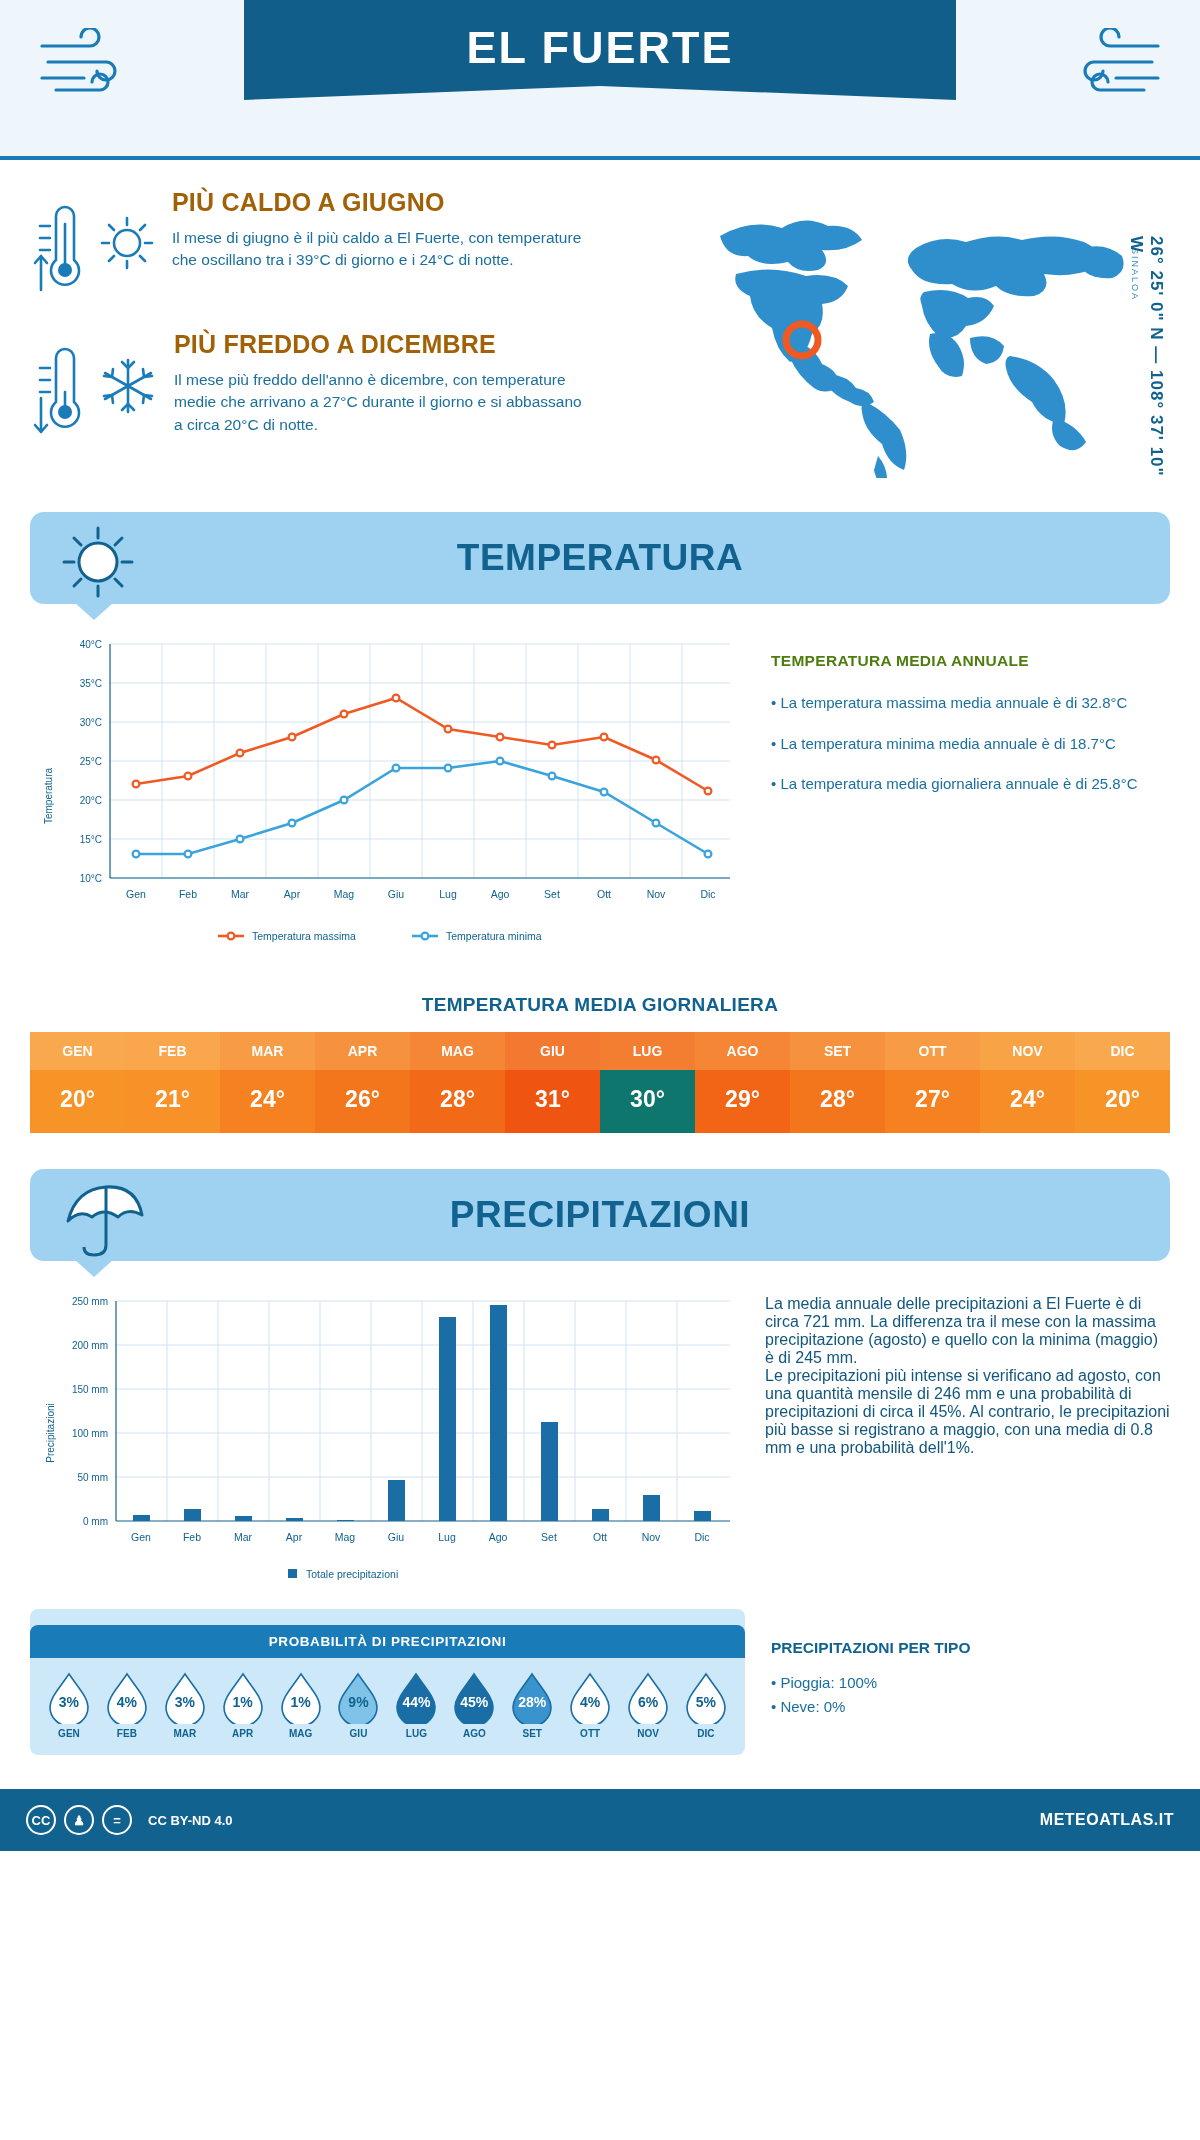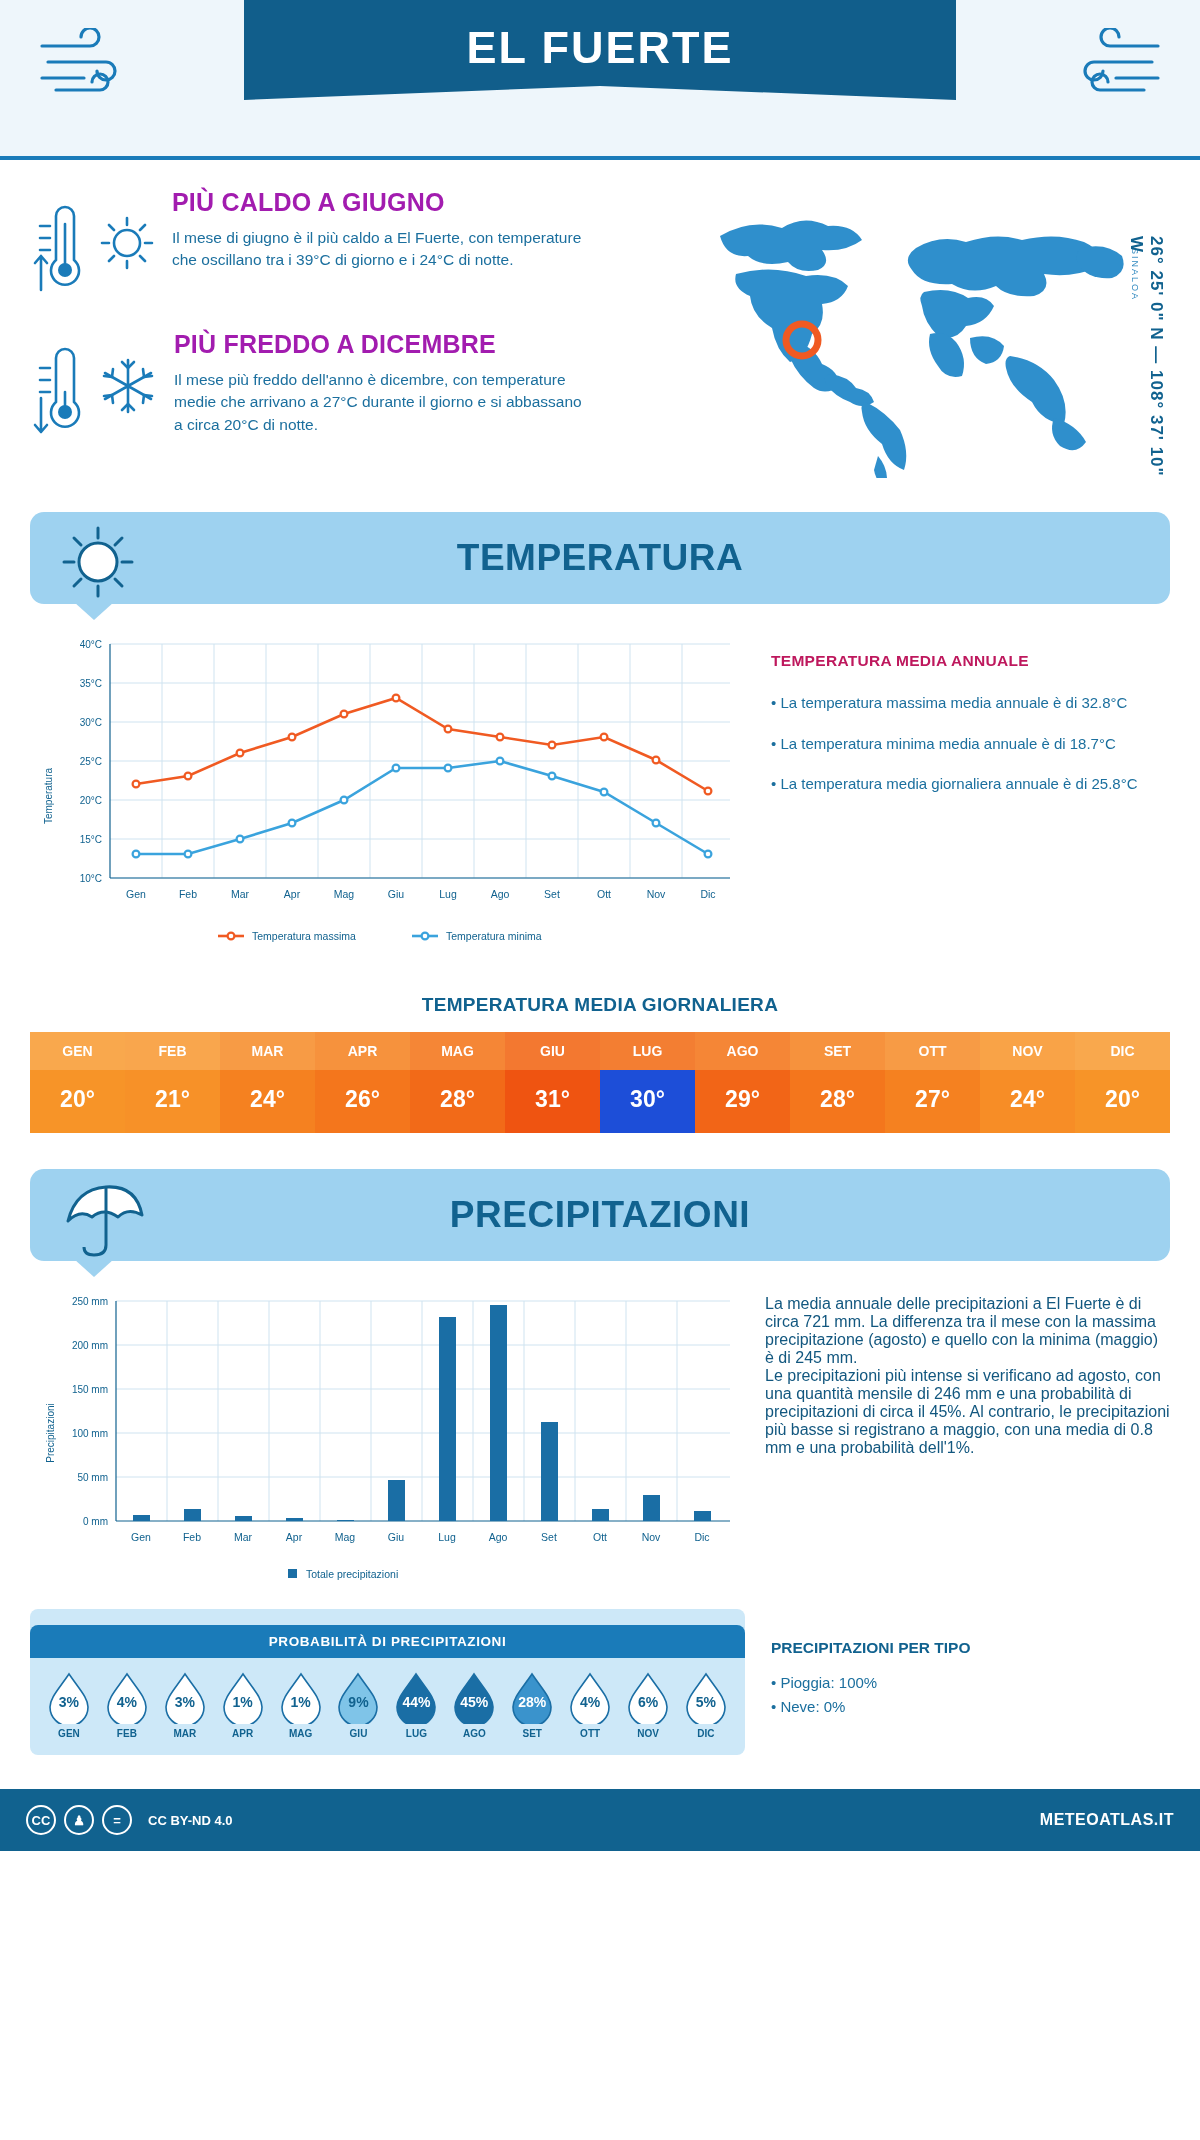--- a/index.html
+++ b/index.html
@@ -48,21 +48,21 @@
     display: flex;
     padding: 28px 30px 20px 30px;
     gap: 20px;
   }
   .top-left { width: 620px; }
   .info-block { display: flex; gap: 14px; margin-bottom: 26px; }
   .info-icons { display: flex; align-items: flex-start; gap: 6px; padding-top: 6px; }
   .info-text h2 {
     font-size: 25px;
     font-weight: bold;
-    color: #a21caf;
+    color: #a16207;
     margin-bottom: 10px;
     letter-spacing: .2px;
   }
   .info-text p {
     font-size: 15.5px;
     line-height: 1.45;
     color: #1b6f9e;
     max-width: 420px;
   }
   .top-right { position: relative; flex: 1; }
@@ -111,21 +111,21 @@
   }
   .banner-icon { position: absolute; left: 26px; top: 8px; }
 
   
   .chart-row { display: flex; padding: 22px 30px 0 30px; gap: 26px; }
   .chart-box { width: 715px; }
   .side-box { flex: 1; padding-top: 26px; }
   .side-title {
     font-size: 15.5px;
     font-weight: bold;
-    color: #be185d;
+    color: #4d7c0f;
     margin-bottom: 22px;
     letter-spacing: .3px;
   }
   .side-box p {
     font-size: 15px;
     line-height: 1.5;
     color: #1b6f9e;
     margin-bottom: 18px;
   }
 
@@ -469,21 +469,21 @@
     <div class="temp-col">
       <div class="th" style="background:#f58636">MAG</div>
       <div class="td" style="background:#f26a18">28°</div>
     </div>
     <div class="temp-col">
       <div class="th" style="background:#f37830">GIU</div>
       <div class="td" style="background:#ef5411">31°</div>
     </div>
     <div class="temp-col">
       <div class="th" style="background:#f37e32">LUG</div>
-      <div class="td" style="background:#1d4ed8">30°</div>
+      <div class="td" style="background:#0f766e">30°</div>
     </div>
     <div class="temp-col">
       <div class="th" style="background:#f58636">AGO</div>
       <div class="td" style="background:#f26517">29°</div>
     </div>
     <div class="temp-col">
       <div class="th" style="background:#f6923d">SET</div>
       <div class="td" style="background:#f4761c">28°</div>
     </div>
     <div class="temp-col">

